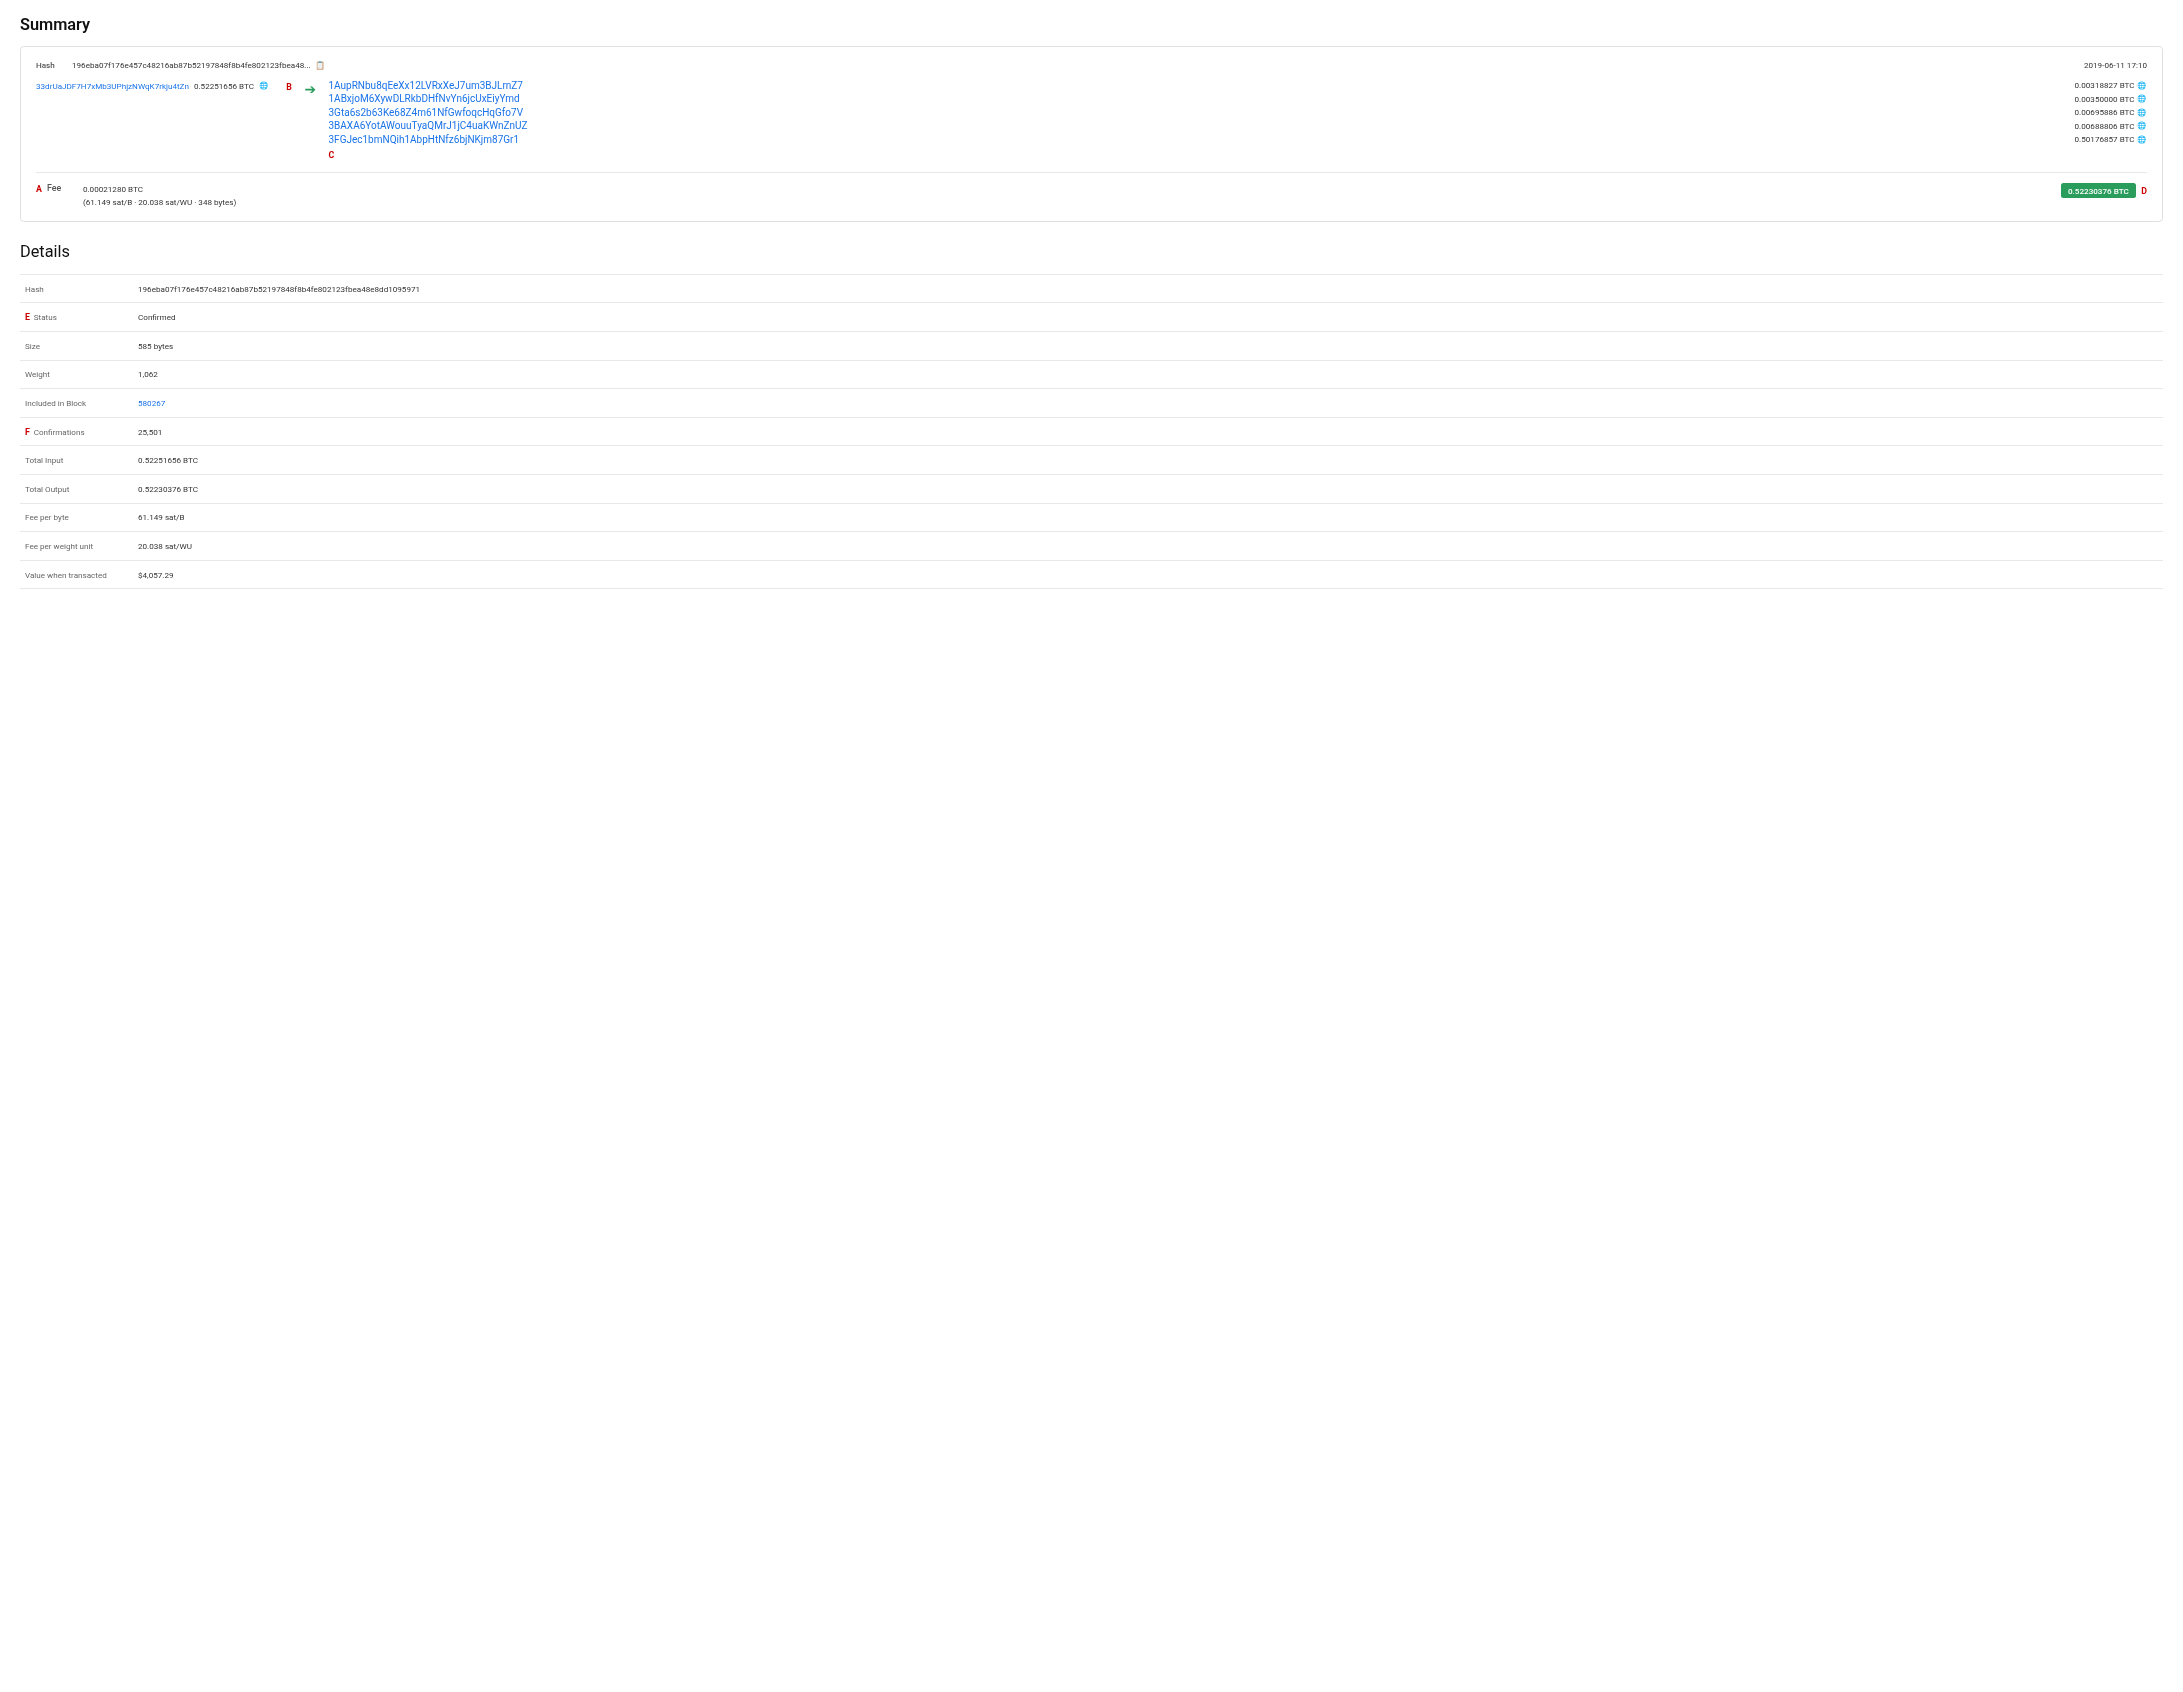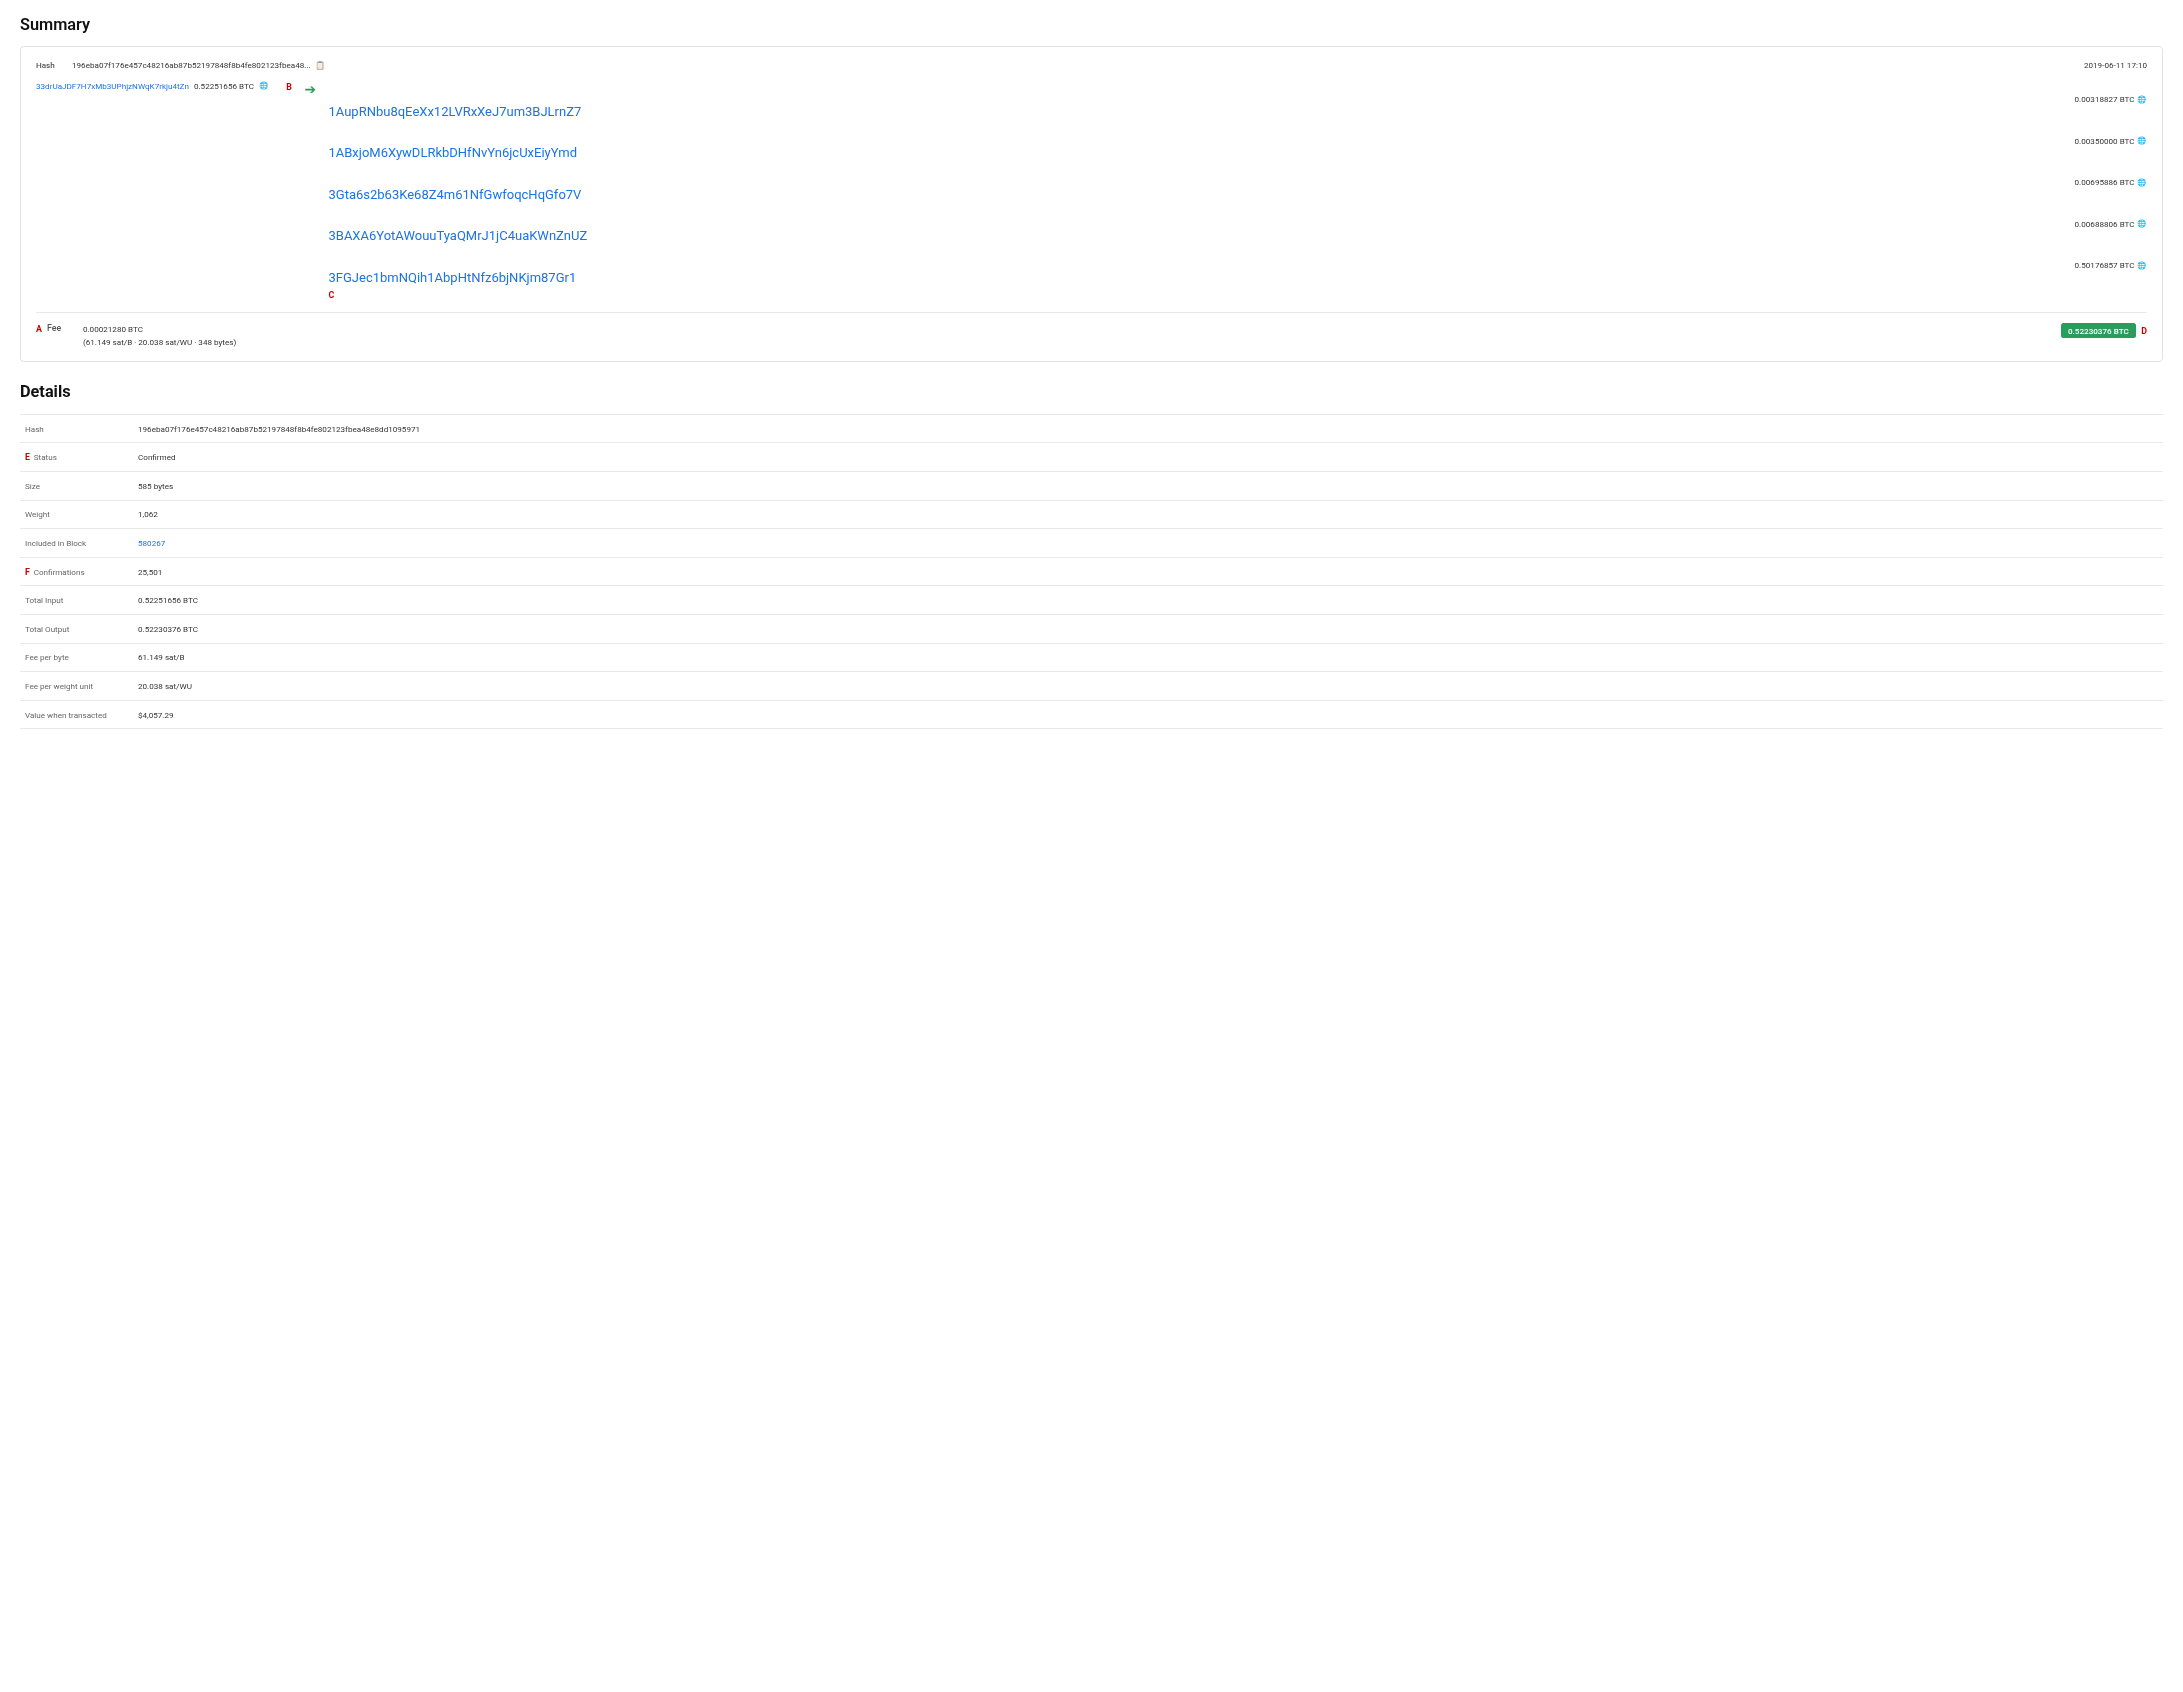--- a/index.html
+++ b/index.html
@@ -89,23 +89,22 @@
       flex: 1;
     }
     .tx-output-item {
       display: flex;
       align-items: center;
       justify-content: space-between;
       gap: 12.5px;
     }
     .output-address {
       color: #1a73e8;
-      font-size: 13px;
+      font-size: 10px;
       text-decoration: none;
-      margin-top: 24px;
     }
     .output-amount {
       font-size: 8.1px;
       color: #333;
       white-space: nowrap;
       display: flex;
       align-items: center;
       gap: 3.1px;
     }
     .fee-row {
@@ -170,21 +169,21 @@
     .confirmed-badge {
       color: #1a73e8;
       font-size: 8.1px;
     }
     .block-link {
       color: #1a73e8;
       text-decoration: none;
     }
     .section-title {
       font-size: 16.3px;
-      font-weight: 700;
+      font-weight: 400;
       margin-bottom: 12.5px;
       color: #111;
     }
   </style>
 </head>
 <body>
 
 <div class="summary-section">
   <h2>Summary</h2>
   <div class="summary-box">

